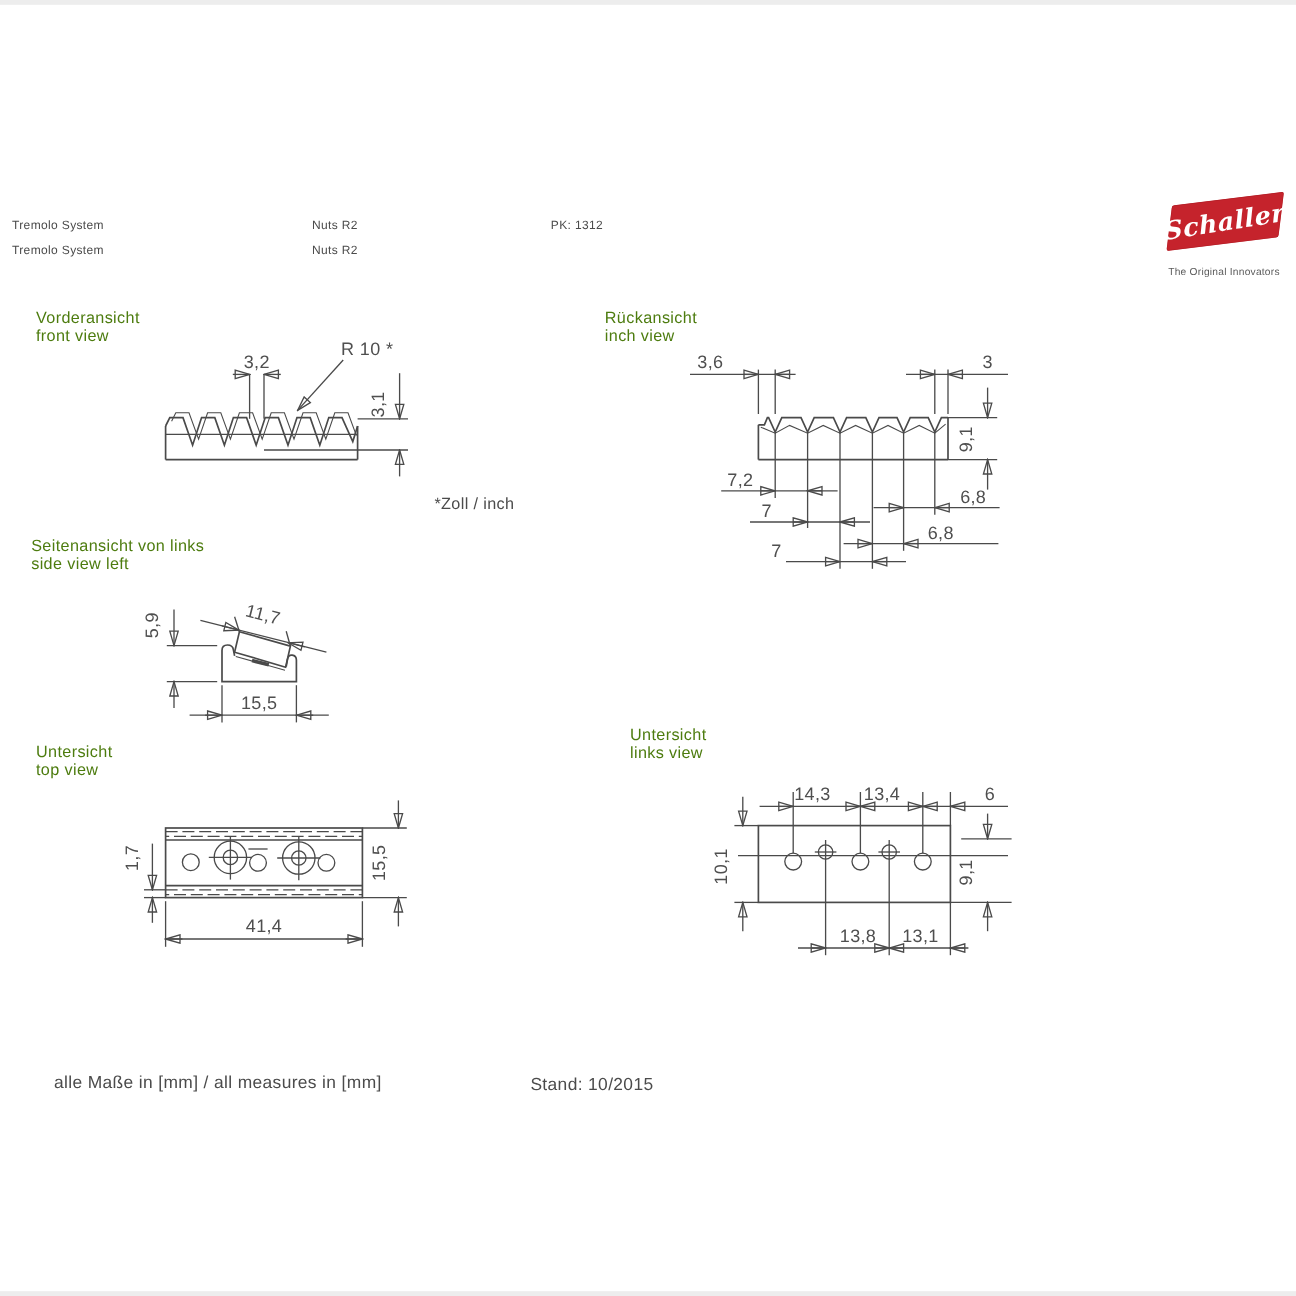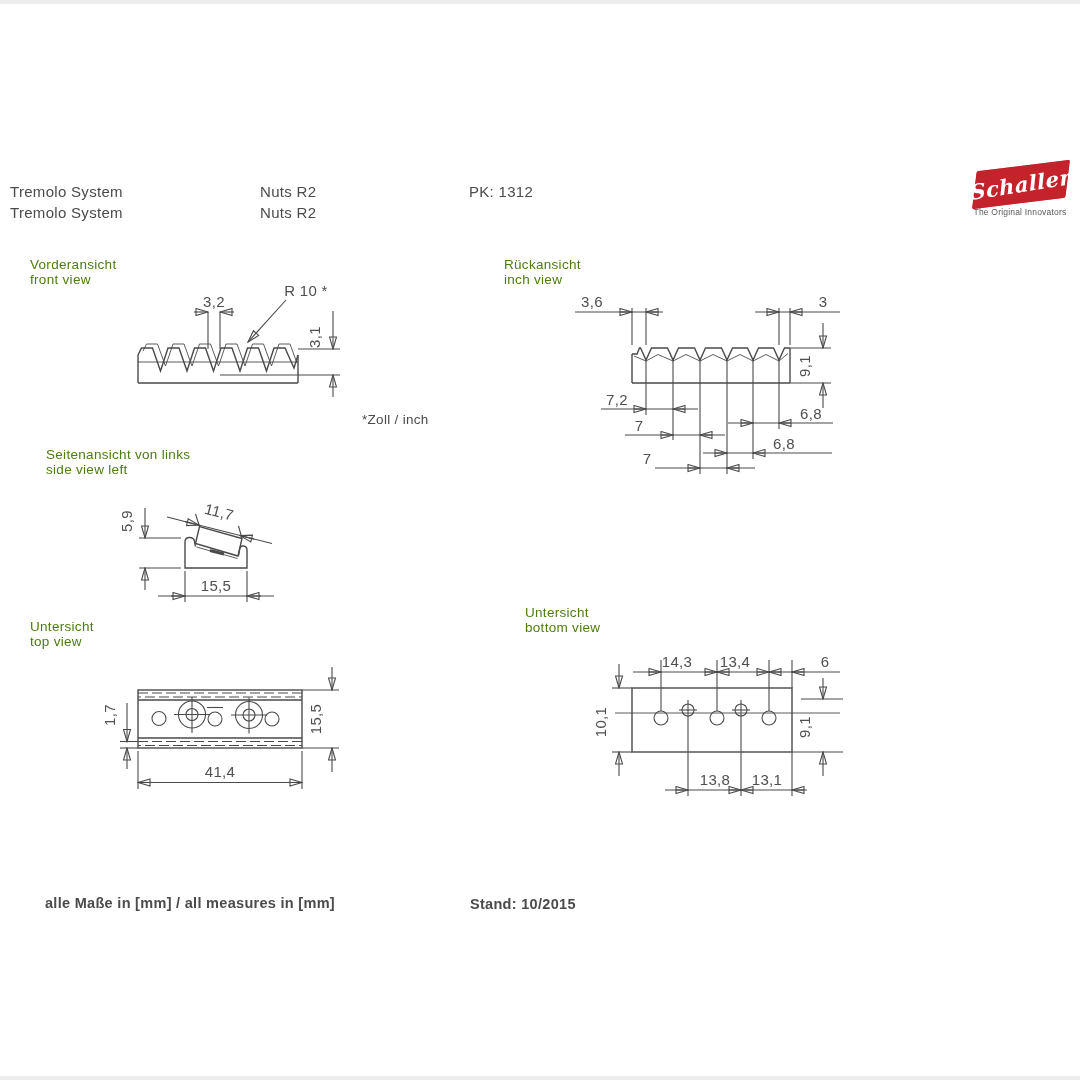--- a/index.html
+++ b/index.html
@@ -3,43 +3,43 @@
 <meta charset="utf-8">
 <style>
   html,body { margin:0; padding:0; background:#fff; }
   #canvas {
     position:relative; width:1080px; height:1080px; background:#ffffff;
     font-family:"Liberation Sans", sans-serif; color:#4b4b4b; overflow:hidden;
   }
   .scan-edge { position:absolute; left:0; width:1080px; height:4px; background:#ededed; }
 
   
-  .hdr { position:absolute; font-size:15px; color:#4b4b4b; letter-spacing:0.3px; white-space:nowrap; }
+  .hdr { position:absolute; font-size:10px; color:#4b4b4b; letter-spacing:0.3px; white-space:nowrap; }
 
   
   .logo { position:absolute; left:968px; top:166px; width:108px; }
   .logo-shape {
     width:94px; height:37px; margin-left:6px; background:#c5232c;
     transform: rotate(-7deg) skewX(-14deg); border-radius:2px;
     display:flex; align-items:center; justify-content:center;
     box-shadow: 0 0 0 0.5px #b01f27 inset;
   }
   .logo-script {
     font-family:"DejaVu Serif", serif; font-style:italic; font-weight:bold;
     color:#ffffff; font-size:21px; transform: skewX(10deg) rotate(-2deg);
     letter-spacing:0.5px;
   }
-  .logo-tagline { font-size:8.5px; color:#5a5a5a; margin-top:4px; text-align:center; width:104px; letter-spacing:0.2px; }
+  .logo-tagline { font-size:8.5px; color:#5a5a5a; margin-top:18px; text-align:center; width:104px; letter-spacing:0.2px; }
 
   
   .vlabel { position:absolute; font-size:13.5px; line-height:14.5px; color:#4d7c0f; letter-spacing:0.3px; white-space:nowrap; }
   .note { position:absolute; font-size:13.5px; color:#4b4b4b; letter-spacing:0.3px; }
 
   
-  .ftr { position:absolute; font-size:14.5px; color:#4b4b4b; letter-spacing:0.3px; white-space:nowrap;font-weight:bold; }
+  .ftr { position:absolute; font-size:14.5px; color:#4b4b4b; letter-spacing:0.3px; white-space:nowrap; }
 
   
   svg.dwg { position:absolute; overflow:visible; }
   svg.dwg line, svg.dwg polyline, svg.dwg path, svg.dwg polygon,
   svg.dwg rect, svg.dwg circle { fill:none; stroke:#4a4a4a; stroke-width:1.1; }
   svg.dwg g.part line, svg.dwg g.part polyline, svg.dwg g.part path,
   svg.dwg g.part polygon, svg.dwg g.part rect, svg.dwg g.part circle { stroke-width:1.4; }
   svg.dwg .thin  { stroke-width:0.9 !important; }
   svg.dwg .thick { stroke-width:3 !important; }
   svg.dwg .dash1 { stroke-dasharray:10 4; stroke-width:1 !important; }
@@ -48,50 +48,50 @@
 </style>
 </head>
 <body>
 
 <div id="canvas">
   <div class="scan-edge" style="top:0"></div>
   <div class="scan-edge" style="top:1076px"></div>
 
   <div class="hdr" style="left:10px; top:183px">Tremolo System</div>
   <div class="hdr" style="left:260px; top:183px">Nuts R2</div>
-  <div class="hdr" style="left:469px; top:183px">PK: 1312</div>
+  <div class="hdr" style="left:459px; top:183px">PK: 1312</div>
   <div class="hdr" style="left:10px; top:204px">Tremolo System</div>
   <div class="hdr" style="left:260px; top:204px">Nuts R2</div>
 
   <div class="logo">
     <div class="logo-shape">
       <span class="logo-script">Schaller</span>
     </div>
     <div class="logo-tagline">The Original Innovators</div>
   </div>
 
   <div class="vlabel" style="left:30px; top:258px">
     <div>Vorderansicht</div>
     <div>front view</div>
   </div>
   <div class="vlabel" style="left:504px; top:258px">
     <div>Rückansicht</div>
     <div>inch view</div>
   </div>
-  <div class="vlabel" style="left:46px; top:448px">
+  <div class="vlabel" style="left:26px; top:448px">
     <div>Seitenansicht von links</div>
     <div>side view left</div>
   </div>
   <div class="vlabel" style="left:30px; top:620px">
     <div>Untersicht</div>
     <div>top view</div>
   </div>
   <div class="vlabel" style="left:525px; top:606px">
     <div>Untersicht</div>
-    <div>bottom view</div>
+    <div>links view</div>
   </div>
   <div class="note" style="left:362px; top:412px">*Zoll / inch</div>
 
   <svg class="dwg" style="left:120px; top:278px" width="250" height="135" viewBox="0 0 250 135">
     <defs>
       <marker id="ah" markerWidth="14" markerHeight="9" refX="13" refY="4.5" orient="auto" markerUnits="userSpaceOnUse">
         <path d="M13,4.5 L1,1 L1,8 Z" fill="#4a4a4a" stroke="none"></path>
       </marker>
     </defs>
     <g class="part">
@@ -312,14 +312,14 @@
       <line x1="121" y1="160" x2="133" y2="160" marker-end="url(#ah)"></line>
       <line x1="198" y1="160" x2="186" y2="160" marker-end="url(#ah)"></line>
       <line x1="174" y1="160" x2="186" y2="160" marker-end="url(#ah)"></line>
       <line x1="249" y1="160" x2="237" y2="160" marker-end="url(#ah)"></line>
       <text x="160" y="155" text-anchor="middle">13,8</text>
       <text x="212" y="155" text-anchor="middle">13,1</text>
     </g>
   </svg>
 
   <div class="ftr" style="left:45px; top:895px">alle Maße in [mm] / all measures in [mm]</div>
-  <div class="ftr" style="left:470px; top:896px">Stand: 10/2015</div>
+  <div class="ftr" style="left:442px; top:896px">Stand: 10/2015</div>
 </div>
 
 </body></html>

